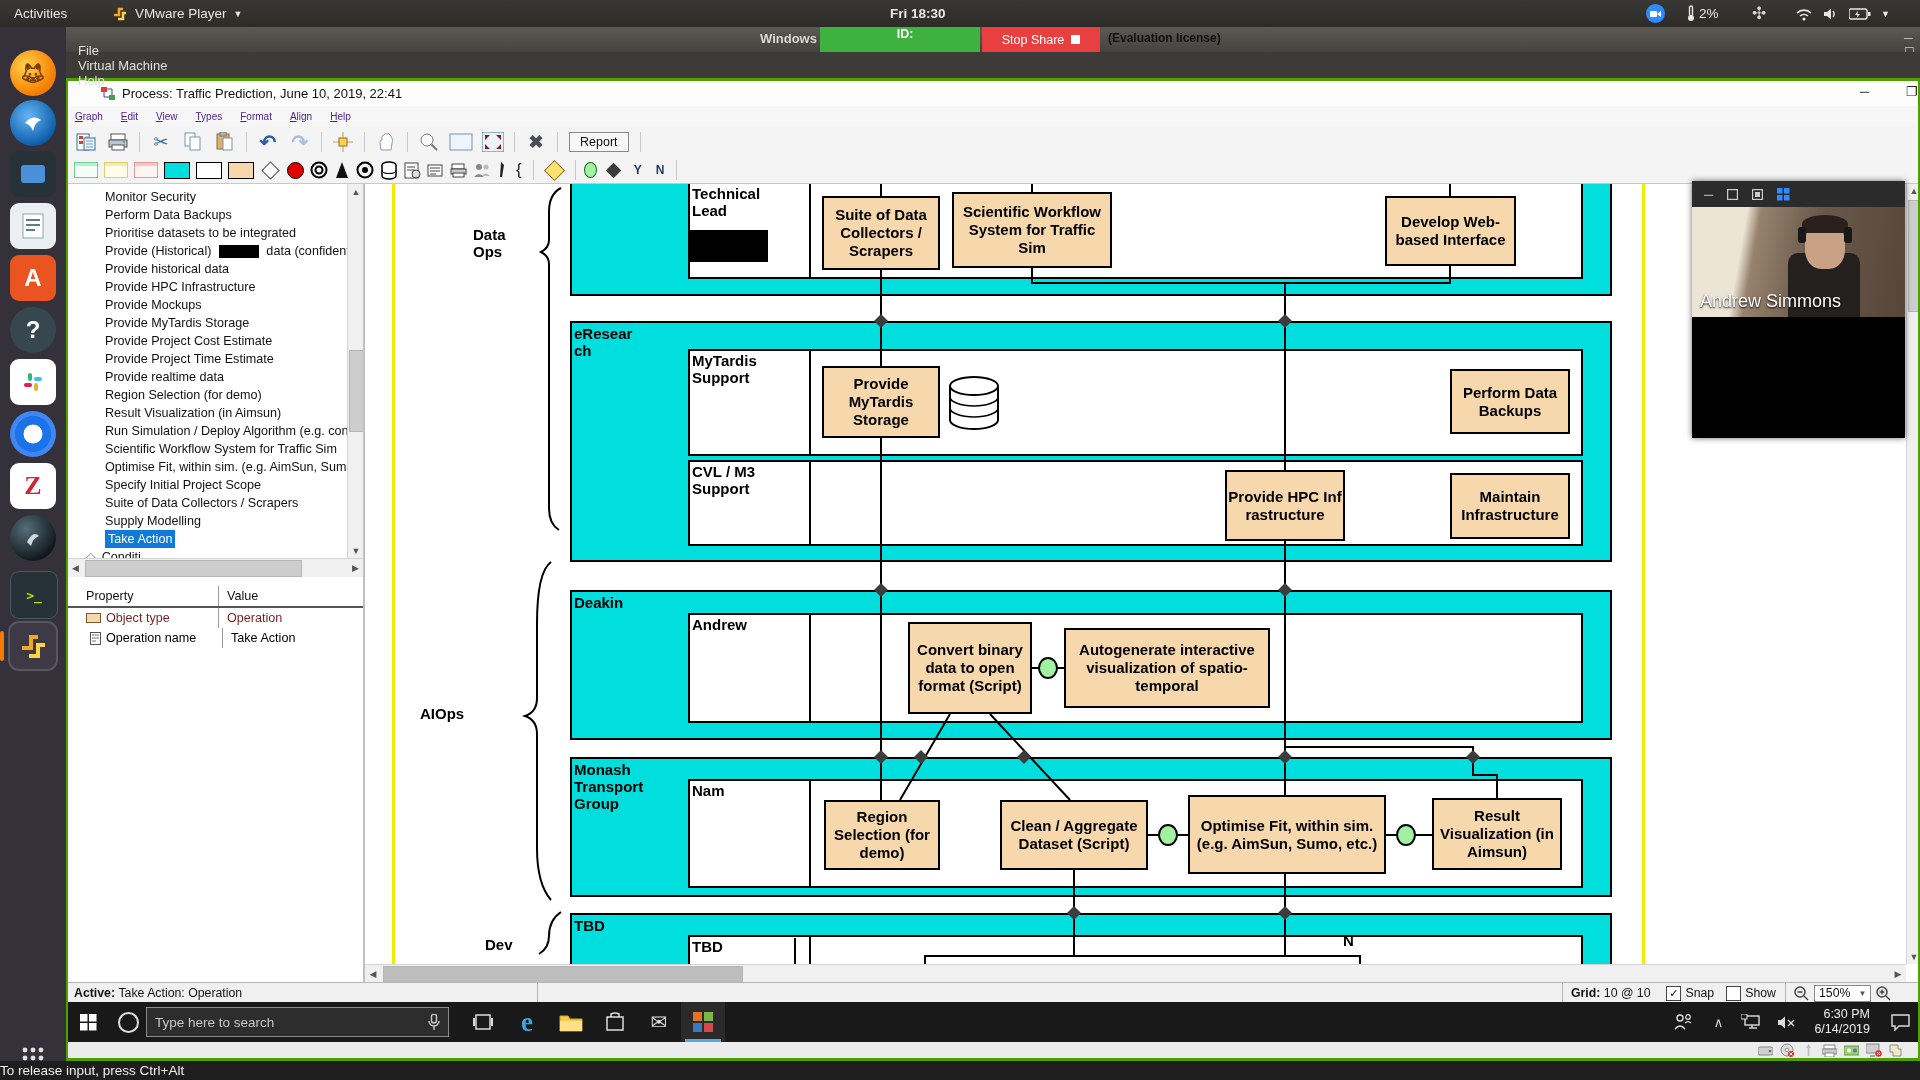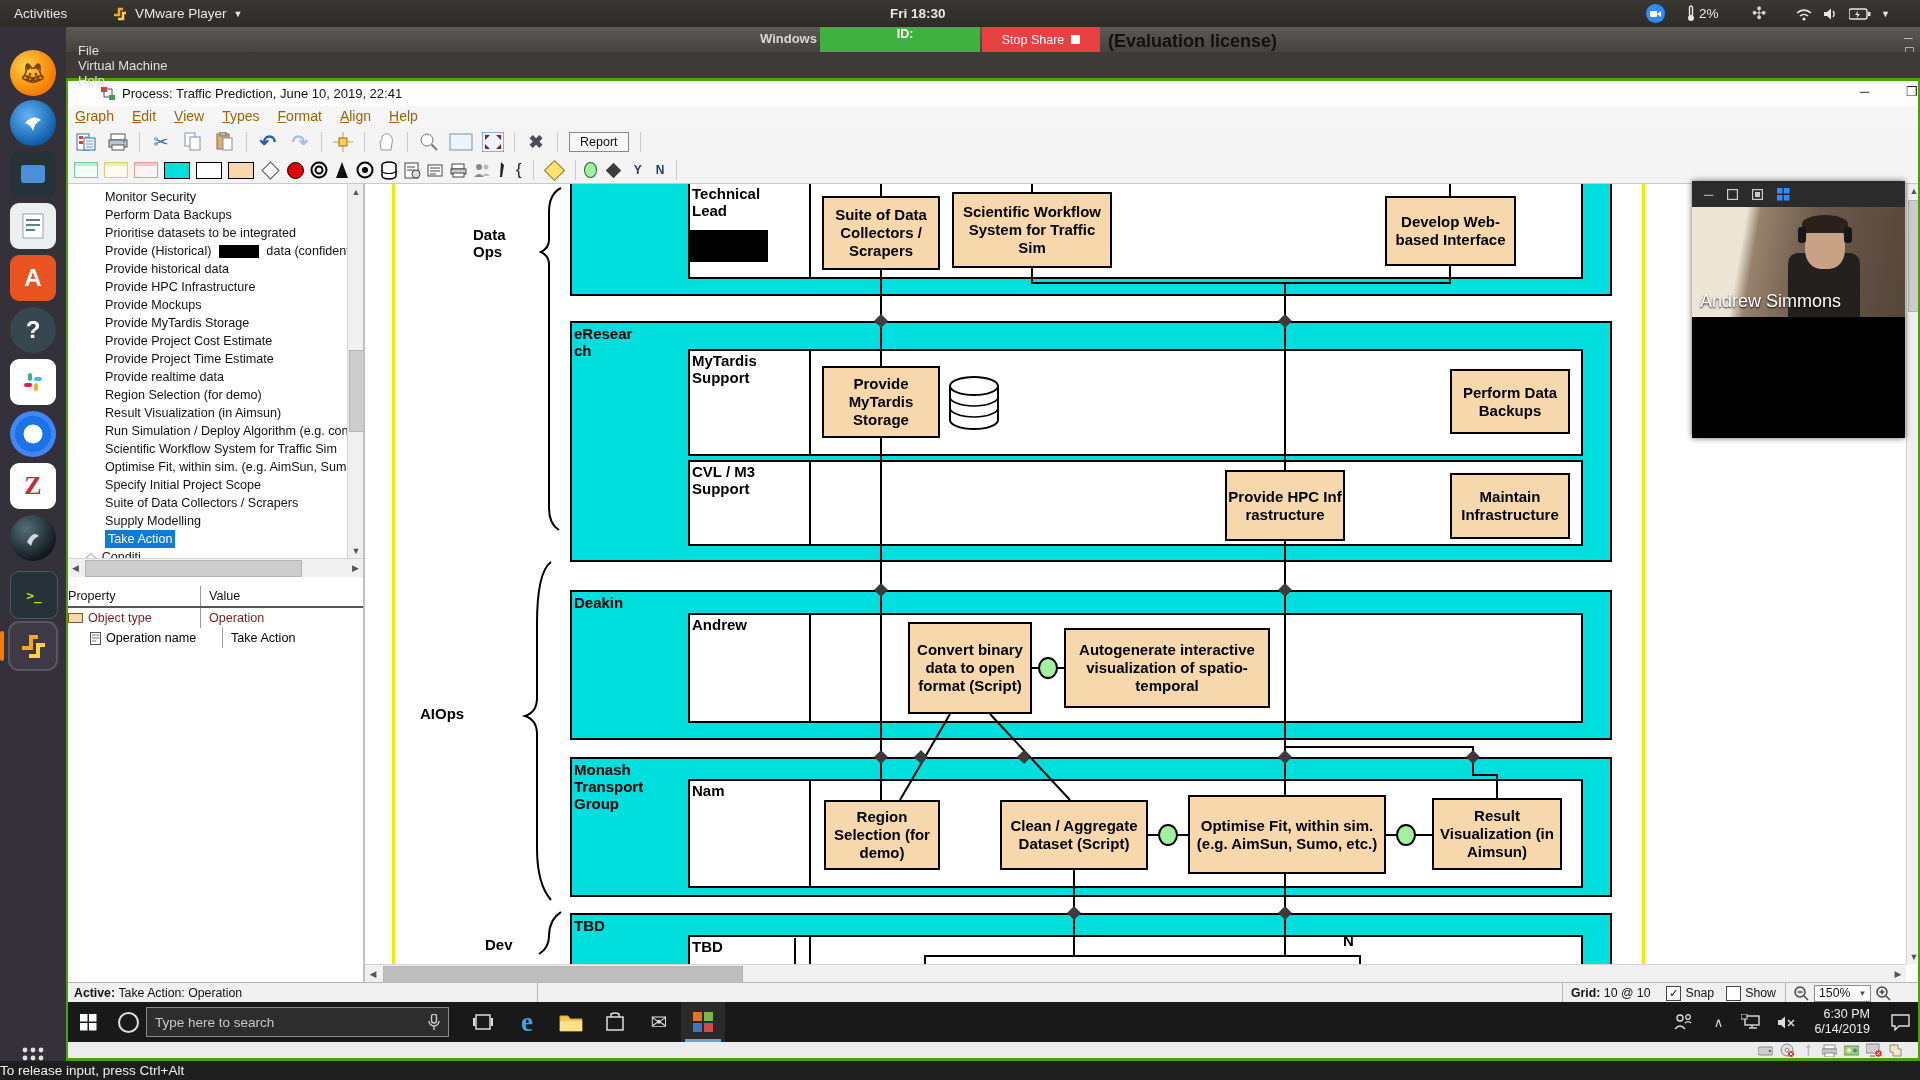--- a/index.html
+++ b/index.html
@@ -11,37 +11,37 @@
   #topbar .item{position:absolute;top:0;height:27px;display:flex;align-items:center;}
   
   #dock{left:0;top:27px;width:66px;height:1034px;background:#34313b;z-index:40;}
   .dock-icon{position:absolute;left:10px;width:46px;height:46px;border-radius:9px;display:flex;align-items:center;justify-content:center;font-weight:bold;}
   
   #vm-titlebar{left:66px;top:27px;width:1854px;height:25px;background:linear-gradient(#5c5954,#454340);z-index:45;}
   #vm-menubar{left:66px;top:52px;width:1854px;height:26px;background:#3d3b37;color:#e2e0dc;font-size:13px;display:flex;align-items:center;z-index:45;}
   #vm-menubar .mi{padding:0 12px;height:100%;display:flex;align-items:center;}
   .green-border{background:#4da000;z-index:44;}
   #app-titlebar{left:66px;top:81px;width:1854px;height:25px;background:#fdfdfd;border-bottom:1px solid #d9d9d9;font-size:13px;color:#111;display:flex;align-items:center;z-index:30;padding-left:26px;}
-  #app-menubar{left:66px;top:106px;width:1854px;height:20px;background:#f6f6f6;font-size:14px;color:#a16207;display:flex;align-items:center;z-index:30;}
+  #app-menubar{left:66px;top:106px;width:1854px;height:20px;background:#f6f6f6;font-size:10px;color:#4c1d95;display:flex;align-items:center;z-index:30;}
   #app-menubar .mi{padding:0 9px;}
   #toolbar1{left:66px;top:126px;width:1854px;height:31px;background:#f4f4f4;border-bottom:1px solid #dcdcdc;display:flex;align-items:center;z-index:30;}
   #toolbar2{left:66px;top:157px;width:1854px;height:26px;background:#f4f4f4;border-bottom:1px solid #c9c9c9;display:flex;align-items:center;z-index:30;}
   .tsep{width:1px;height:20px;background:#c9c9c9;margin:0 5px;}
   .tbtn{margin:0 4px;width:24px;height:22px;}
   
   #sidebar-list{left:68px;top:184px;width:279px;height:374px;background:#fff;overflow:hidden;z-index:20;font-size:12.6px;color:#111;}
   #sidebar-list .li{height:18px;line-height:18px;padding-left:37px;white-space:nowrap;}
   #sidebar-list .li.sel{display:inline-block;height:18px;padding:0 3px;margin-left:37px;background:#0f7ad8;color:#fff;}
   .redact{display:inline-block;width:40px;height:13px;background:#000;vertical-align:middle;margin:0 4px;}
   .sb-thumb{background:#cdcdcd;border:1px solid #b5b5b5;}
   .arrowglyph{font-size:9px;color:#555;display:flex;align-items:center;justify-content:center;}
   #props{left:68px;top:586px;width:295px;height:378px;background:#fff;font-size:12.6px;z-index:20;}
   #props .hdr{display:flex;height:20px;line-height:20px;border-bottom:2px solid #555;color:#111;}
   #props .row{display:flex;height:20px;line-height:20px;}
-  #props .c1{width:132px;padding-left:0;display:flex;align-items:center;gap:5px;}
+  #props .c1{width:132px;padding-left:18px;display:flex;align-items:center;gap:5px;}
   #props .c2{flex:1;padding-left:8px;border-left:1px solid #9a9a9a;}
   .maroon{color:#7a1f1f;}
   
   #canvas{left:365px;top:184px;width:1541px;height:780px;background:#fff;overflow:hidden;z-index:10;}
   .ylw{position:absolute;top:0;width:3px;height:780px;background:#f0ee00;}
   .lane{position:absolute;left:205px;width:1038px;background:#00dede;border:2px solid #000;}
   .lrow{position:absolute;left:323px;width:891px;background:#fff;border:2px solid #000;}
   .nbox{position:absolute;background:#f7d8ad;border:2px solid #000;display:flex;align-items:center;justify-content:center;text-align:center;font-weight:bold;font-size:15px;line-height:18px;color:#000;padding:1px;box-sizing:border-box;}
   .dlabel{position:absolute;font-weight:bold;font-size:15px;line-height:17px;color:#000;}
   #diagram-svg{position:absolute;left:0;top:0;}
@@ -189,21 +189,21 @@
       <span style="color:#fff;font-weight:bold;font-size:12.5px;">ID:</span>
       <span style="width:88px;height:16px;background:#000;"></span>
       <span style="width:13px;height:13px;border:2px solid #fff;border-radius:50%;display:inline-flex;align-items:center;justify-content:center;">
           <span style="width:5px;height:5px;background:#c62828;border-radius:50%;"></span>
         </span>
     </div>
     <div class="abs" style="left:916px;top:0px;width:118px;height:25px;background:#e84040;display:flex;align-items:center;justify-content:center;gap:7px;">
       <span style="color:#fff;font-size:12.5px;">Stop Share</span>
       <span style="width:9px;height:9px;background:#fff;"></span>
     </div>
-    <span class="abs" style="left:1042px;top:4px;color:#111;font-weight:bold;font-size:18px;">(Evaluation license)</span>
+    <span class="abs" style="left:1042px;top:4px;color:#111;font-weight:bold;font-size:12px;">(Evaluation license)</span>
     <span class="abs" style="left:1838px;top:4px;color:#cfcdc9;font-size:12px;letter-spacing:10px;">─ ☐ ✕</span>
   </div>
   <div id="vm-menubar" class="abs">
     <div>
         <span class="mi">File</span>
         <span class="mi">Virtual Machine</span>
         <span class="mi">Help</span>
       </div>
   </div>
   <div class="abs green-border" style="left:66px;top:78px;width:1854px;height:3px;"></div>

